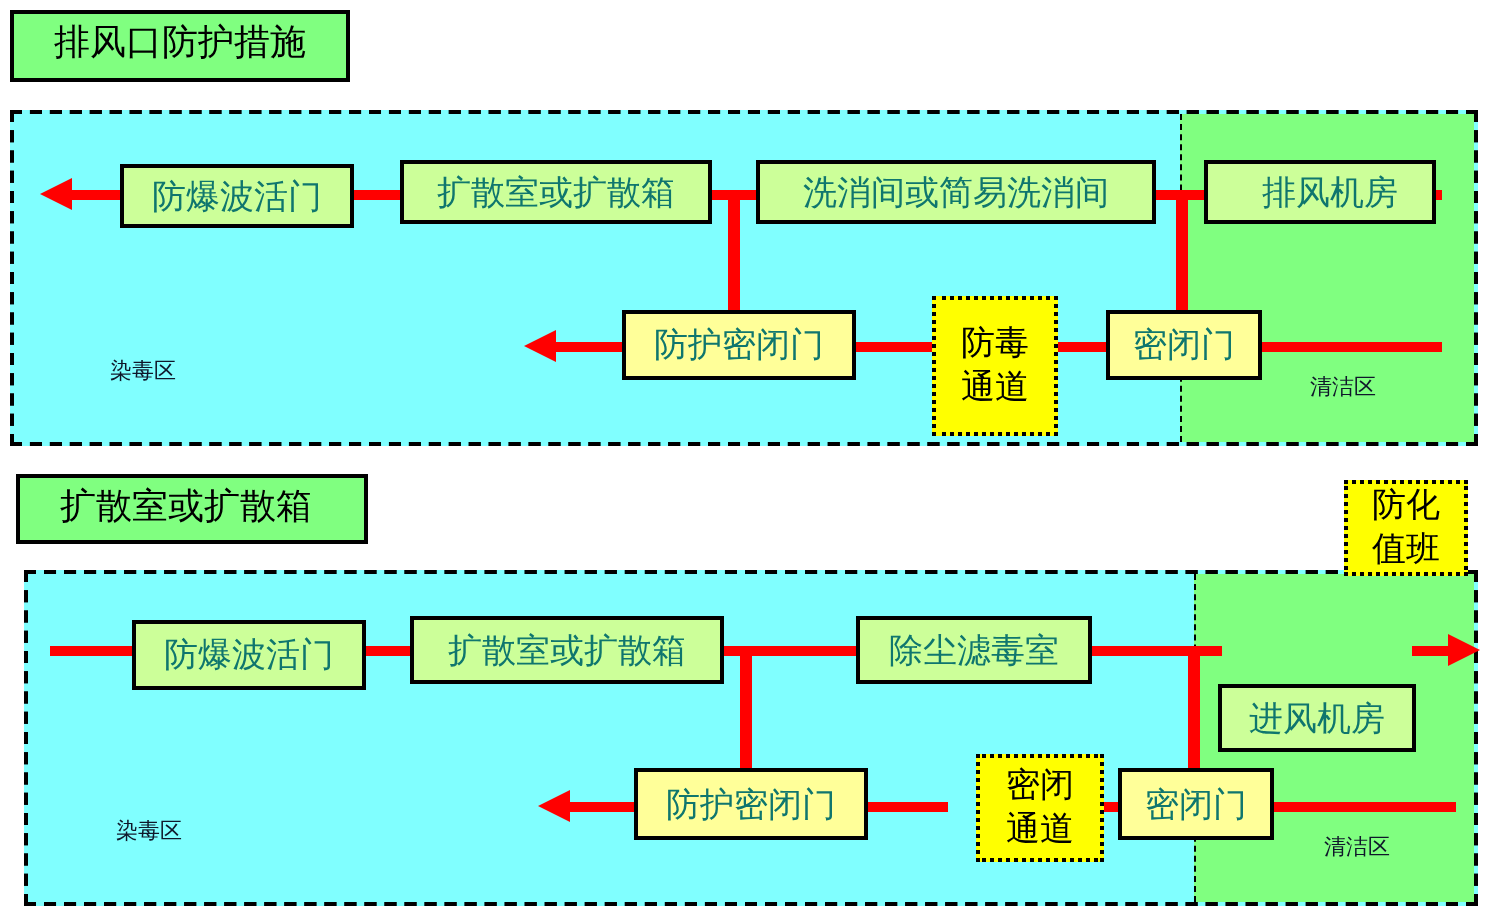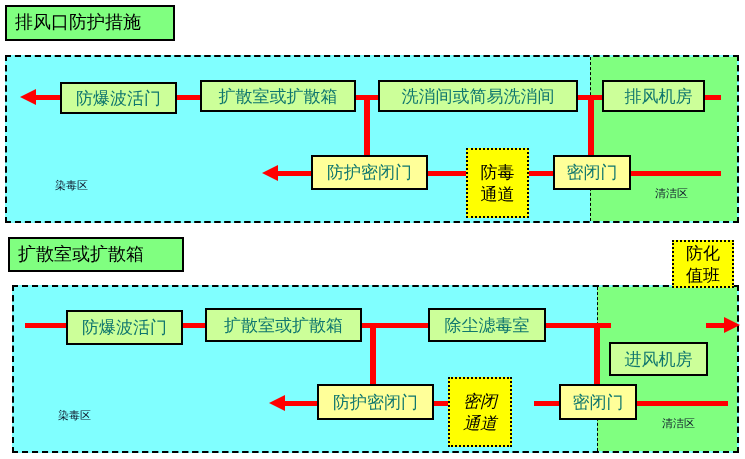--- a/index.html
+++ b/index.html
@@ -1,20 +1,20 @@
 <!DOCTYPE html>
 <html><head>
 <meta charset="utf-8">
 <style>
   html, body { margin:0; padding:0; background:#ffffff; }
   body { width:745px; height:459px; position:relative; overflow:hidden;
          font-family: "DejaVu Sans", "Liberation Sans", sans-serif; }
   .abs { position:absolute; box-sizing:border-box; }
   .title { background:#80FF80; border:2px solid #000; font-size:18px; line-height:30px;
-           padding-left:8px; color:#000; white-space:nowrap; }
+           padding-left:20px; color:#000; white-space:nowrap; }
   .zone { border:2px dashed #000; }
   .cyan { background:#80FFFF; }
   .green { background:#80FF80; }
   .divider { border-left:1px dashed #000; }
   .box { background:#CCFF99; border:2px solid #000; font-size:17px; display:flex;
          align-items:center; justify-content:center; white-space:nowrap; color:#0f766e; }
   .box.light { background:#FFFF99; }
   .ybox { background:#FFFF00; border:2px dotted #000; font-size:17px; display:flex;
           align-items:center; justify-content:center; text-align:center; line-height:22px; color:#000; }
   .label { font-size:11px; color:#0f172a; white-space:nowrap; }
@@ -43,21 +43,21 @@
 
 <div class="abs hl" style="left:276px;top:171px;width:37px;"></div>
 <div class="abs arrow-l" style="left:262px;top:165px;"></div>
 <div class="abs hl" style="left:426px;top:171px;width:42px;"></div>
 <div class="abs hl" style="left:527px;top:171px;width:28px;"></div>
 <div class="abs hl" style="left:629px;top:171px;width:92px;"></div>
 
 <div class="abs box" style="left:60px;top:82px;width:117px;height:32px;">防爆波活门</div>
 <div class="abs box" style="left:200px;top:80px;width:156px;height:32px;">扩散室或扩散箱</div>
 <div class="abs box" style="left:378px;top:80px;width:200px;height:32px;">洗消间或简易洗消间</div>
-<div class="abs box" style="left:602px;top:80px;width:103px;height:32px;padding-left:10px;">排风机房</div>
+<div class="abs box" style="left:602px;top:80px;width:116px;height:32px;padding-left:10px;">排风机房</div>
 
 <div class="abs box light" style="left:311px;top:155px;width:117px;height:35px;">防护密闭门</div>
 <div class="abs ybox" style="left:466px;top:148px;width:63px;height:70px;">
   <div>
       <div>防毒</div>
       <div>通道</div>
     </div>
 </div>
 <div class="abs box light" style="left:553px;top:155px;width:78px;height:35px;">密闭门</div>
 
@@ -84,21 +84,21 @@
 <div class="abs hl" style="left:432px;top:401px;width:42px;"></div>
 <div class="abs hl" style="left:534px;top:401px;width:27px;"></div>
 <div class="abs hl" style="left:635px;top:401px;width:93px;"></div>
 
 <div class="abs box" style="left:66px;top:310px;width:117px;height:35px;">防爆波活门</div>
 <div class="abs box" style="left:205px;top:308px;width:157px;height:34px;">扩散室或扩散箱</div>
 <div class="abs box" style="left:428px;top:308px;width:118px;height:34px;">除尘滤毒室</div>
 <div class="abs box" style="left:609px;top:308px;width:99px;height:34px;margin-top:34px;">进风机房</div>
 
 <div class="abs box light" style="left:317px;top:384px;width:117px;height:36px;">防护密闭门</div>
-<div class="abs ybox" style="left:448px;top:377px;width:64px;height:70px;font-style:italic;">
+<div class="abs ybox" style="left:488px;top:377px;width:64px;height:54px;">
   <div>
       <div>密闭</div>
       <div>通道</div>
     </div>
 </div>
 <div class="abs box light" style="left:559px;top:384px;width:78px;height:36px;">密闭门</div>
 
 <div class="abs ybox" style="left:672px;top:240px;width:62px;height:48px;">
   <div>
       <div>防化</div>

